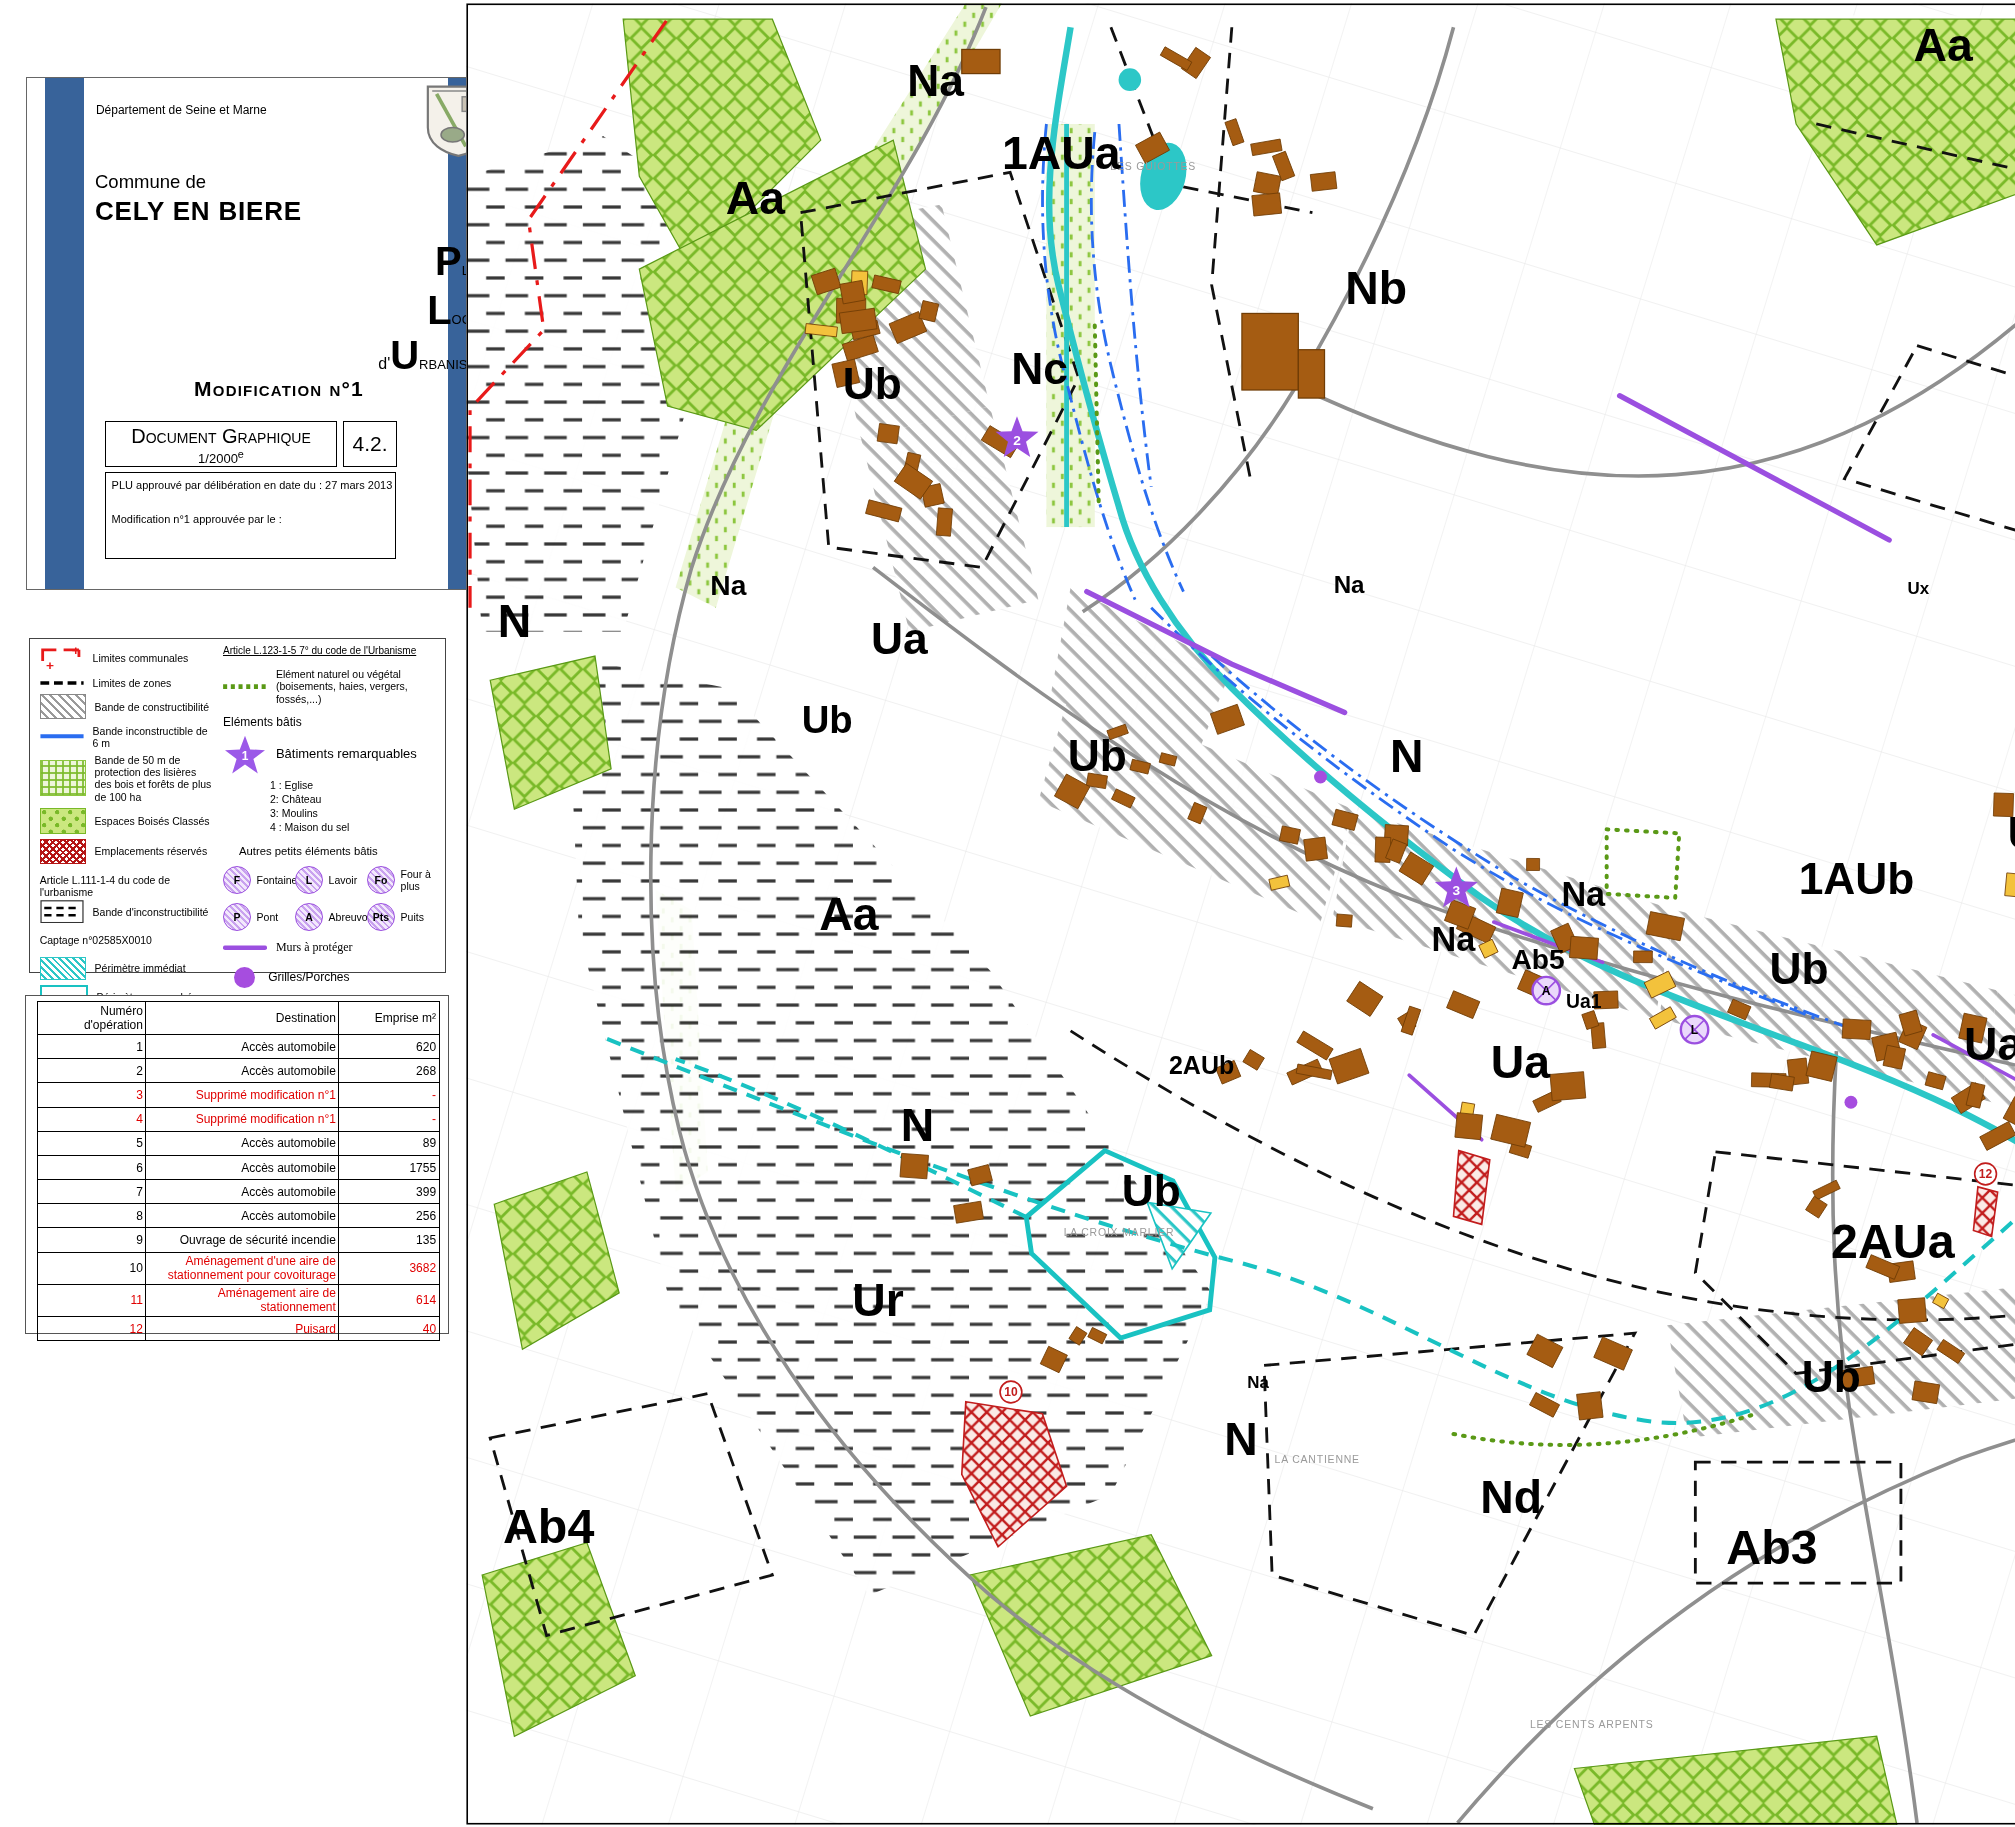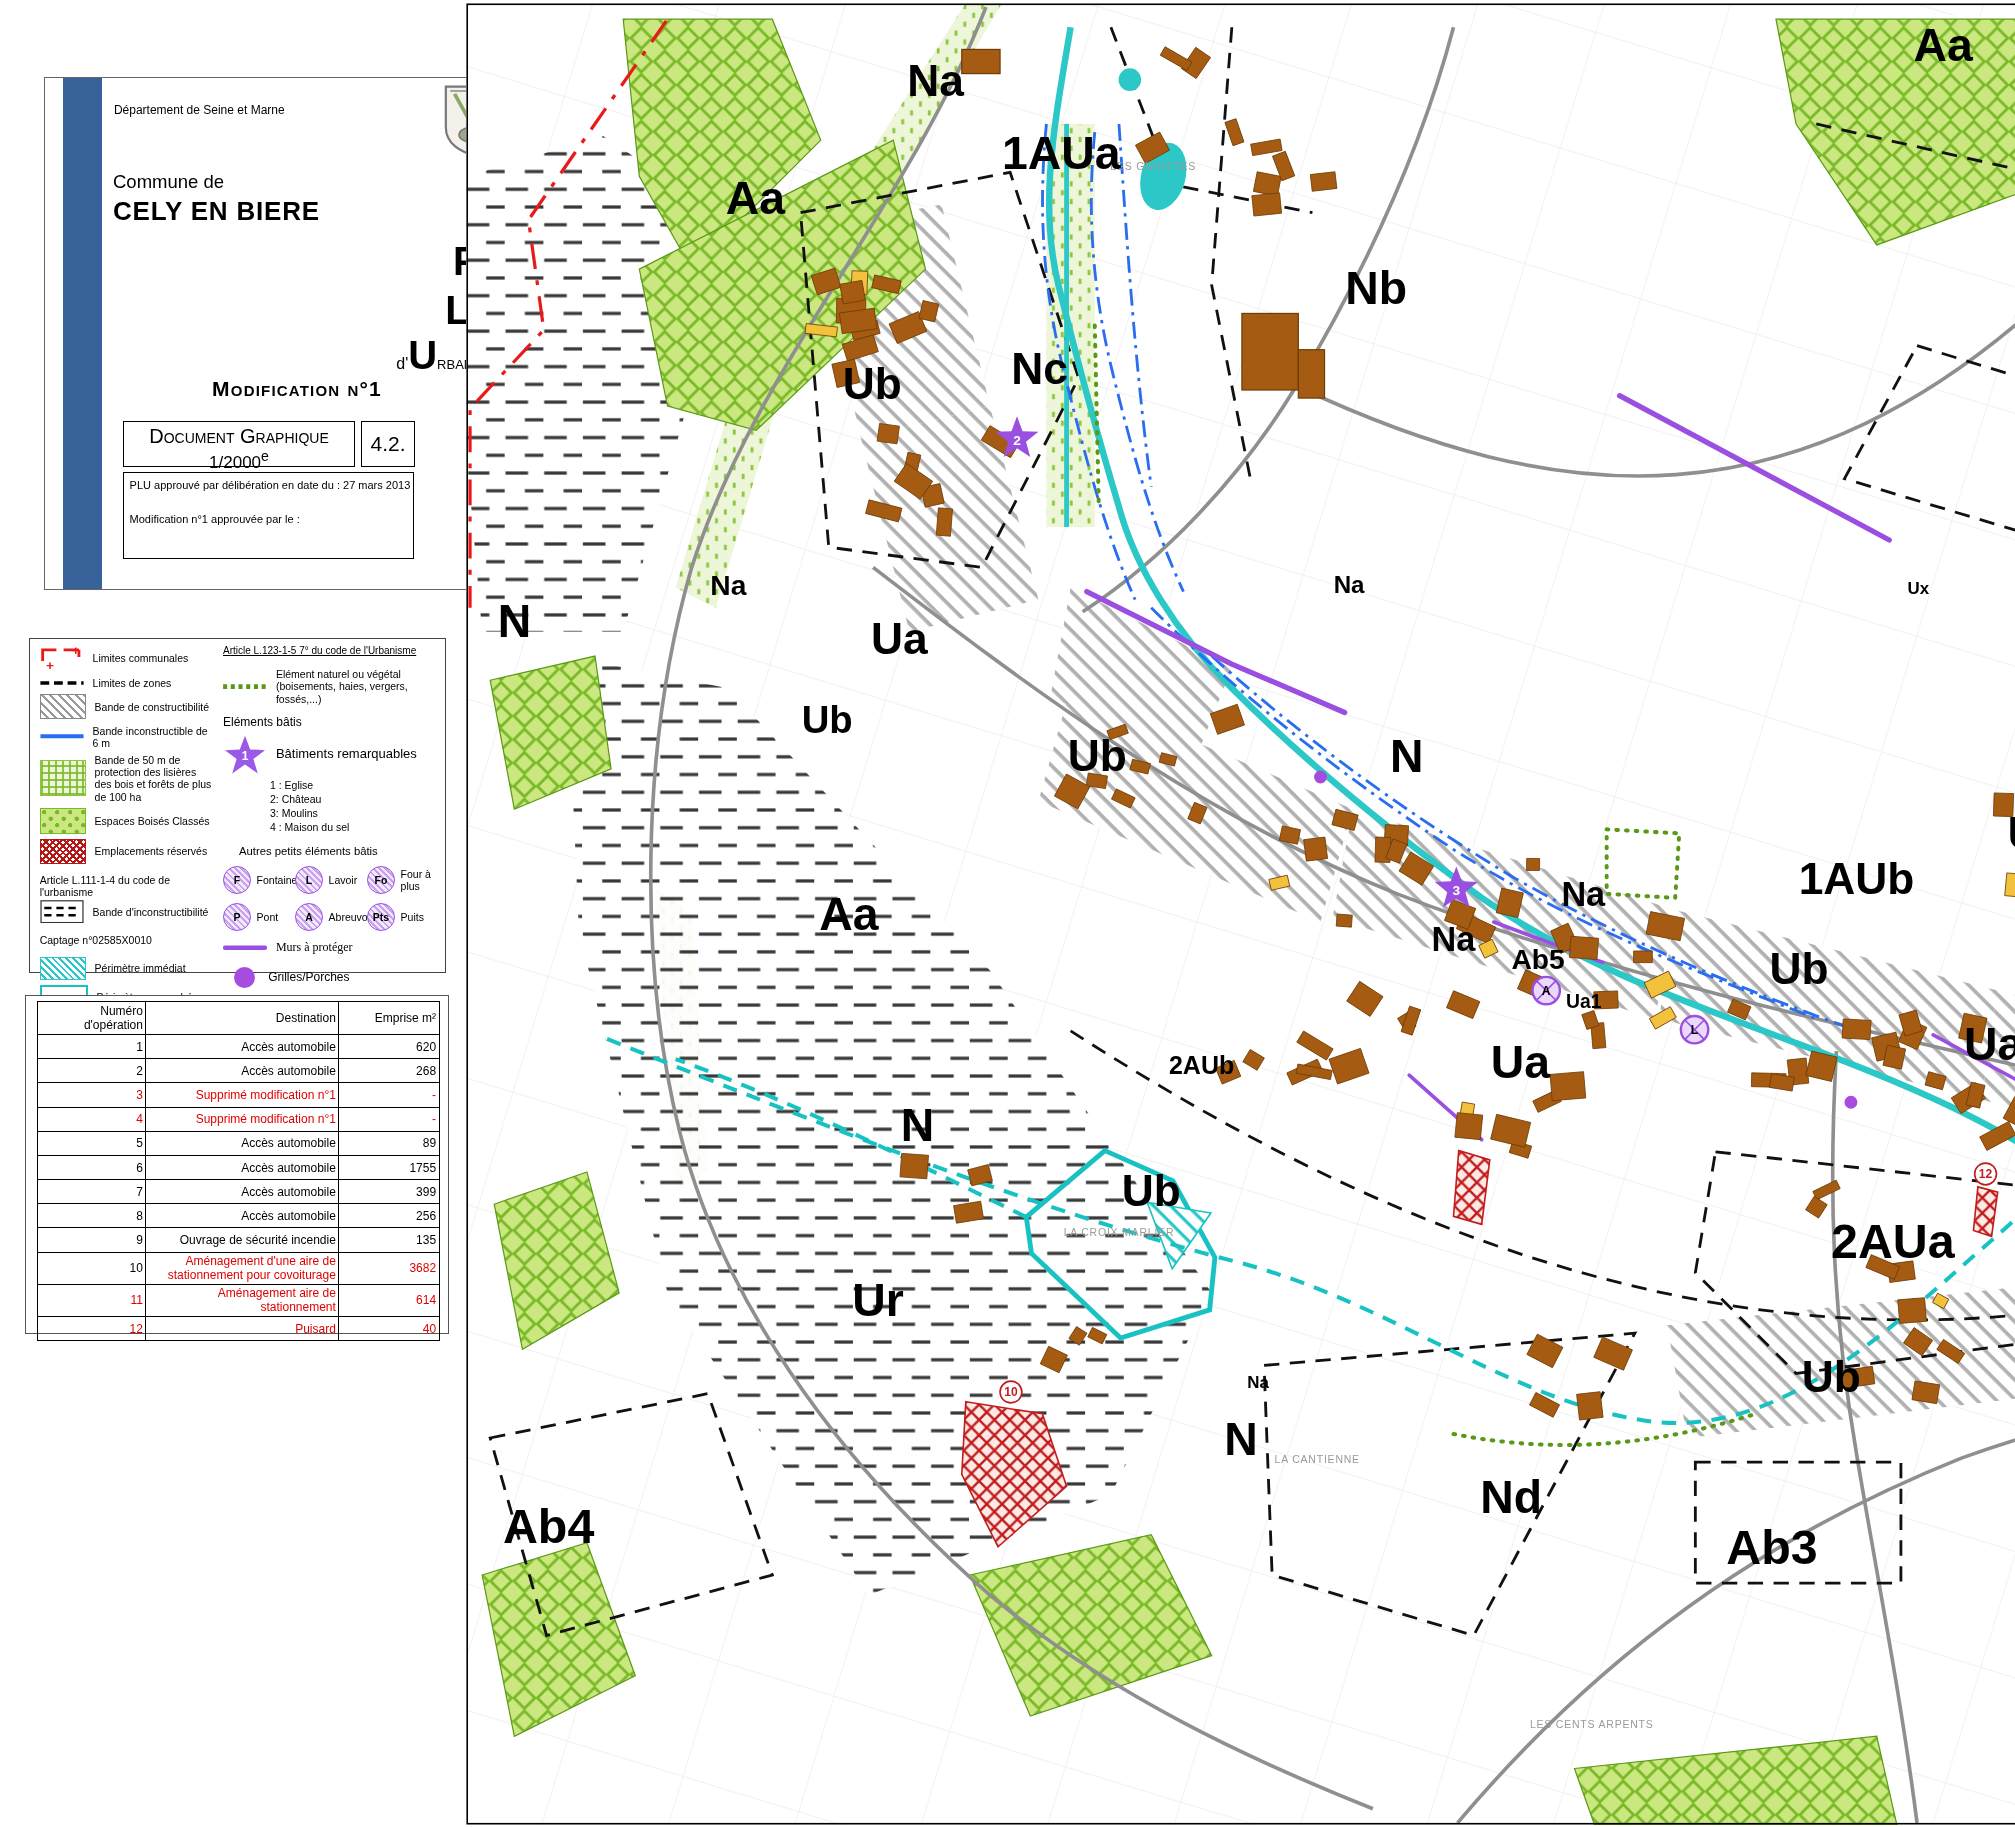--- a/index.html
+++ b/index.html
@@ -1,35 +1,35 @@
 <!DOCTYPE html>
 <html style="font-size:6.4px"><head>
 <meta charset="utf-8">
 <style>
   html,body{margin:0;padding:0;background:#fff;}
   #app{position:relative;width:2782px;height:1828px;background:#ffffff;overflow:hidden;
        font-family:"Liberation Sans",sans-serif;color:#000;}
   
   .panel{position:absolute;background:#fff;border:1.2px solid #555;box-sizing:border-box;}
-  #title-block{left:44px;top:77px;width:486px;height:513px;border:0.8px solid #666;}
+  #title-block{left:26px;top:77px;width:486px;height:513px;border:0.8px solid #666;}
   .blue-bar{position:absolute;top:0;bottom:0;width:39px;background:#38639a;}
   #title-content{position:absolute;left:60px;right:40px;top:0;bottom:0;}
   .dept{position:absolute;left:8.9px;top:25px;font-size:12px;}
   .arms{position:absolute;right:-24px;top:4px;width:73px;height:77px;}
   .commune-pre{position:absolute;left:8px;top:93px;font-size:18.5px;}
   .commune-name{position:absolute;left:8px;top:118px;font-size:26px;font-weight:bold;letter-spacing:0.8px;}
   .plu-line{position:absolute;right:-16px;text-align:right;font-variant:small-caps;font-size:18.5px;}
   .plu-big{font-size:40px;font-weight:bold;font-variant:normal;}
   .plu-pre{font-size:16px;font-variant:normal;}
   .modif{position:absolute;left:0;right:0;top:299px;text-align:center;font-variant:small-caps;
          font-weight:bold;font-size:21px;letter-spacing:1.2px;}
   .doc-box{position:absolute;left:18px;top:343px;width:230px;height:44px;border:1.6px solid #000;
            text-align:center;font-variant:small-caps;}
   .doc-box .t1{font-size:20px;margin-top:3.2px;}
-  .doc-box .t2{font-size:17px;font-variant:normal;}
+  .doc-box .t2{font-size:13px;font-variant:normal;}
   .num-box{position:absolute;left:256px;top:343px;width:52px;height:44px;border:1.2px solid #000;
            font-size:21px;display:flex;align-items:center;justify-content:center;}
   .appr-box{position:absolute;left:18px;top:394px;width:289px;height:85px;border:0.8px solid #000;font-size:11px;}
   .appr-box div{margin:5.6px 0 0 5.6px;}
   .appr-box .l2{margin-top:22.6px;}
   
   #legend{left:29px;top:638px;width:417px;height:335px;border:0.8px solid #444;font-size:10.5px;}
   .lg-col{position:absolute;top:0;}
   .lg-row{display:flex;align-items:center;margin-top:5.6px;}
   .lg-ic{width:44px;min-width:44px;margin-right:8.9px;}

